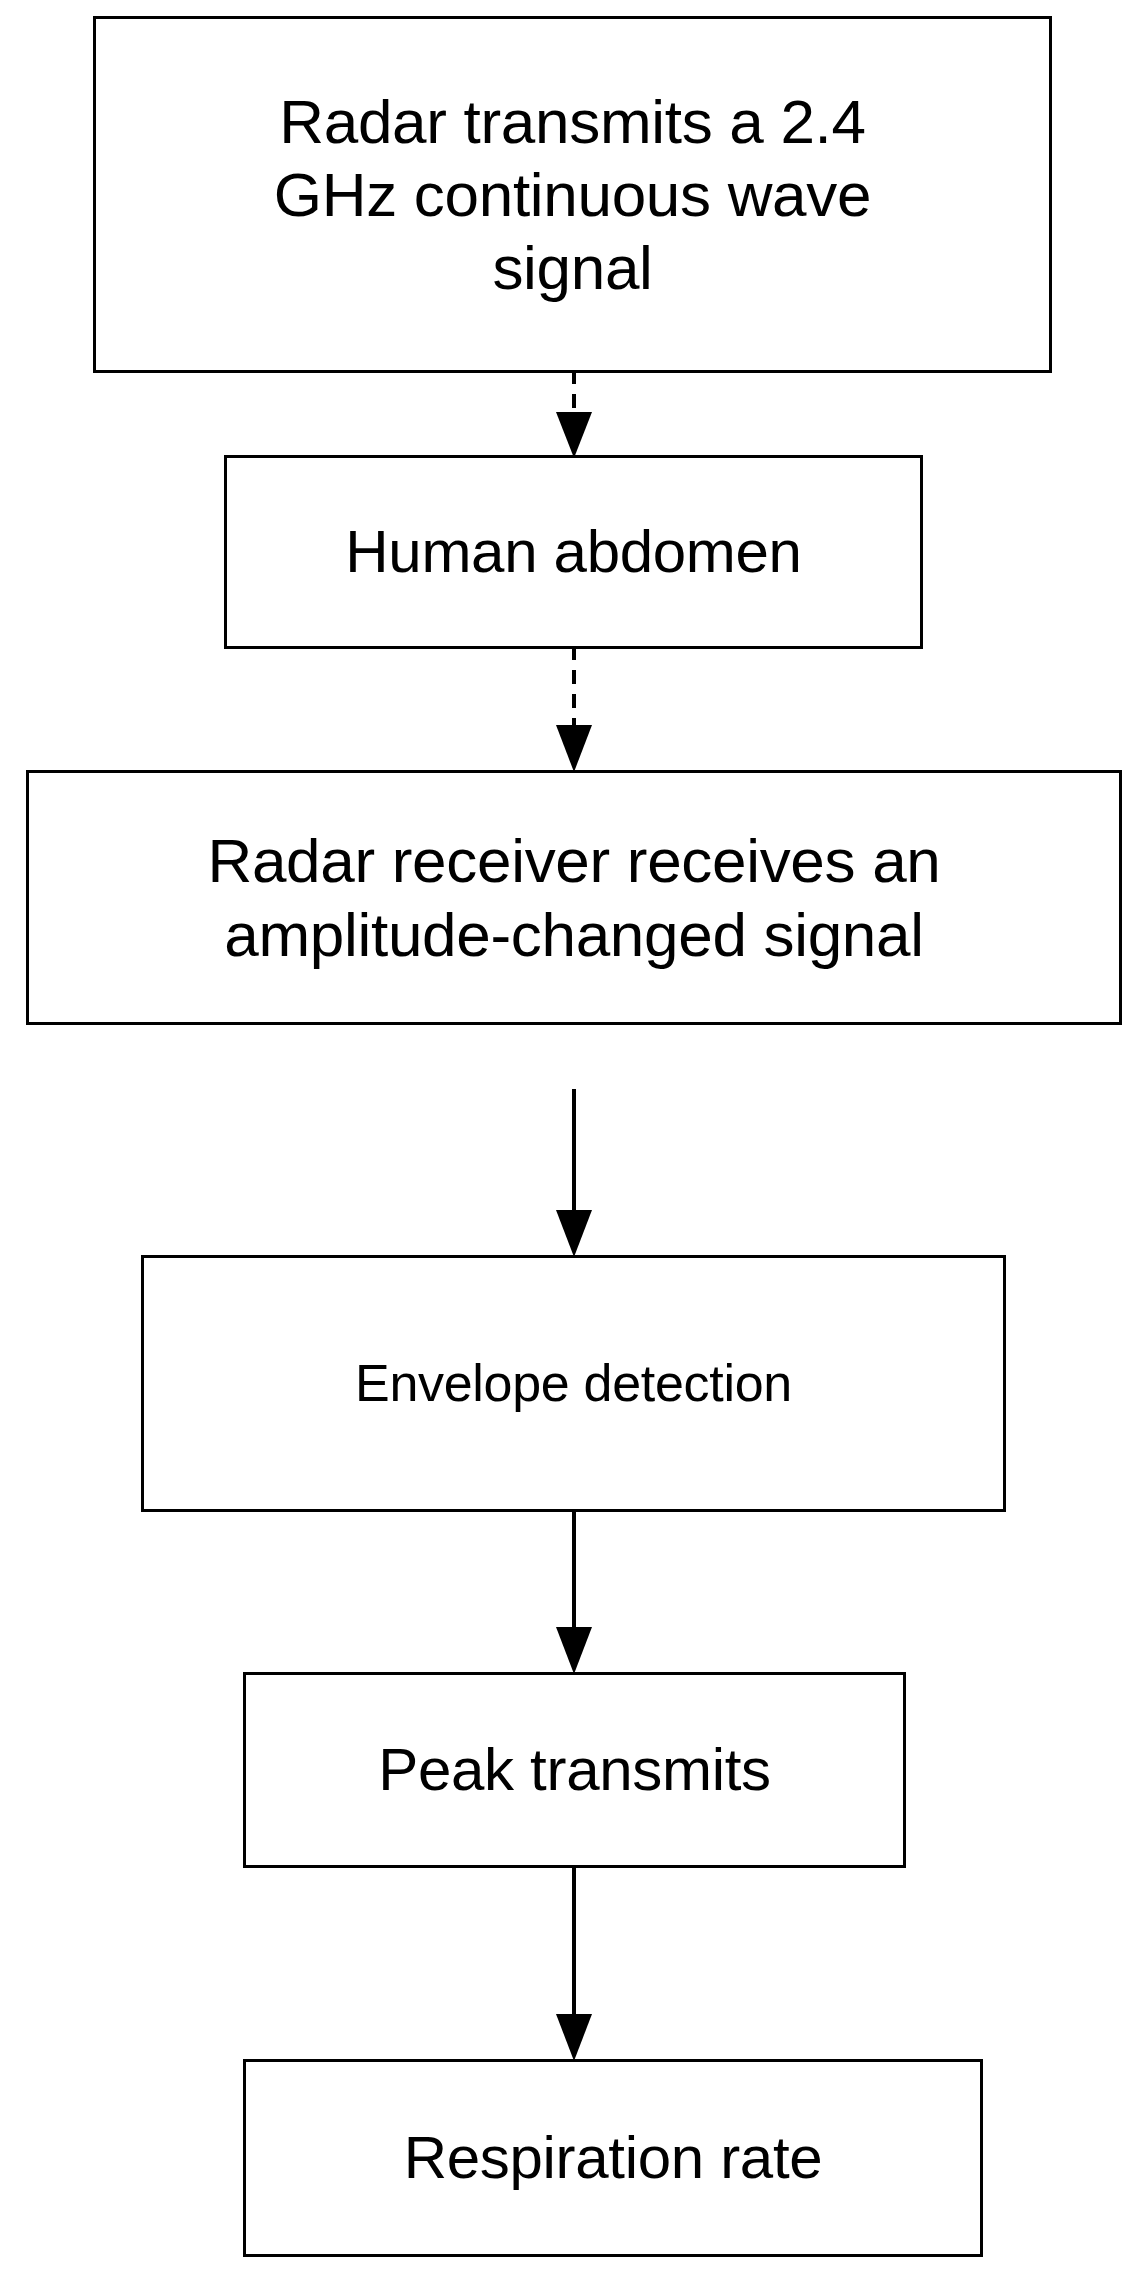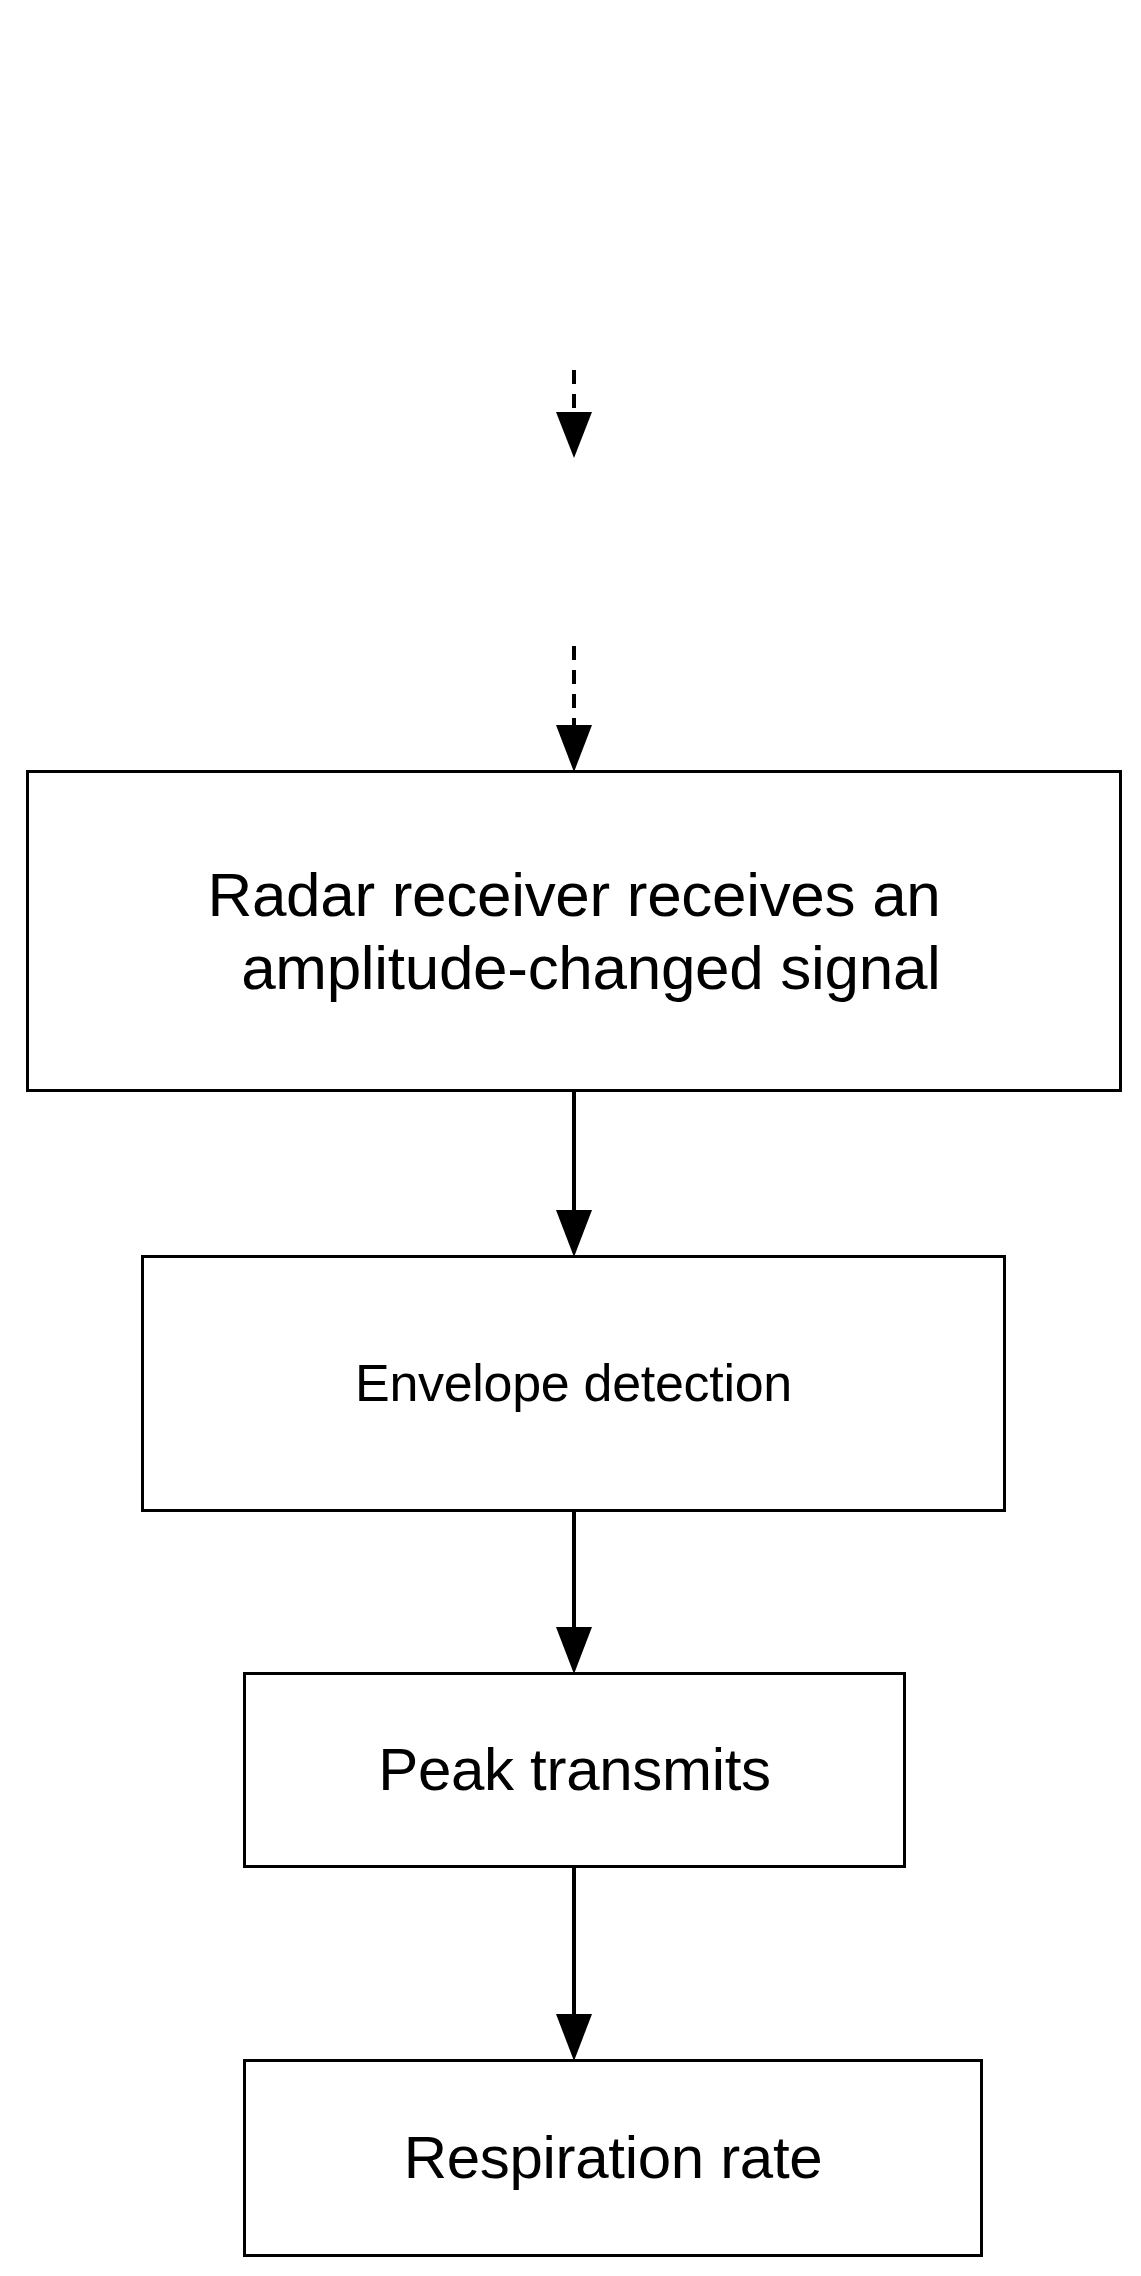--- a/index.html
+++ b/index.html
@@ -31,21 +31,21 @@
   .node-label {
     color: #000000;
     line-height: 1.18;
     padding: 0 10px;
     white-space: pre-line;
     letter-spacing: -0.3px;
   }
   
   #node-transmit      { left: 93px;  top: 16px;   width: 959px;  height: 357px; }
   #node-abdomen       { left: 224px; top: 455px;  width: 699px;  height: 194px; }
-  #node-receiver      { left: 26px;  top: 770px;  width: 1096px; height: 322px; text-align: right; }
+  #node-receiver      { left: 26px;  top: 770px;  width: 1096px; height: 255px; }
   #node-envelope      { left: 141px; top: 1255px; width: 865px;  height: 257px; }
   #node-peak          { left: 243px; top: 1672px; width: 663px;  height: 196px; }
   #node-respiration   { left: 243px; top: 2059px; width: 740px;  height: 198px; }
 
   #node-transmit    .node-label { font-size: 62px; }
   #node-abdomen     .node-label { font-size: 60px; }
   #node-receiver    .node-label { font-size: 62px; }
   #node-envelope    .node-label { font-size: 52px; }
   #node-peak        .node-label { font-size: 60px; }
   #node-respiration .node-label { font-size: 60px; }
@@ -60,28 +60,36 @@
   #conn-2-3 { left: 540px; top: 646px;  width: 70px; height: 128px; }
   #conn-3-4 { left: 540px; top: 1089px; width: 70px; height: 170px; }
   #conn-4-5 { left: 540px; top: 1509px; width: 70px; height: 167px; }
   #conn-5-6 { left: 540px; top: 1865px; width: 70px; height: 198px; }
 </style>
 </head>
 <body>
 
 <div id="flowchart-canvas">
 
+  <div class="node" id="node-transmit">
+    <span class="node-label">Radar transmits a 2.4
+GHz continuous wave
+signal</span>
+  </div>
 
   <div class="connector" id="conn-1-2">
     <svg width="70" height="90" viewBox="0 0 70 90" xmlns="http://www.w3.org/2000/svg" aria-hidden="true">
       <line x1="34" y1="0" x2="34" y2="45" stroke="#000000" stroke-width="4" stroke-dasharray="14,10"></line>
       <polygon points="16,42 52,42 34,88" fill="#000000"></polygon>
     </svg>
   </div>
 
+  <div class="node" id="node-abdomen">
+    <span class="node-label">Human abdomen</span>
+  </div>
 
   <div class="connector" id="conn-2-3">
     <svg width="70" height="128" viewBox="0 0 70 128" xmlns="http://www.w3.org/2000/svg" aria-hidden="true">
       <line x1="34" y1="0" x2="34" y2="82" stroke="#000000" stroke-width="4" stroke-dasharray="14,10"></line>
       <polygon points="16,79 52,79 34,126" fill="#000000"></polygon>
     </svg>
   </div>
 
   <div class="node" id="node-receiver">
     <span class="node-label">Radar receiver receives an

